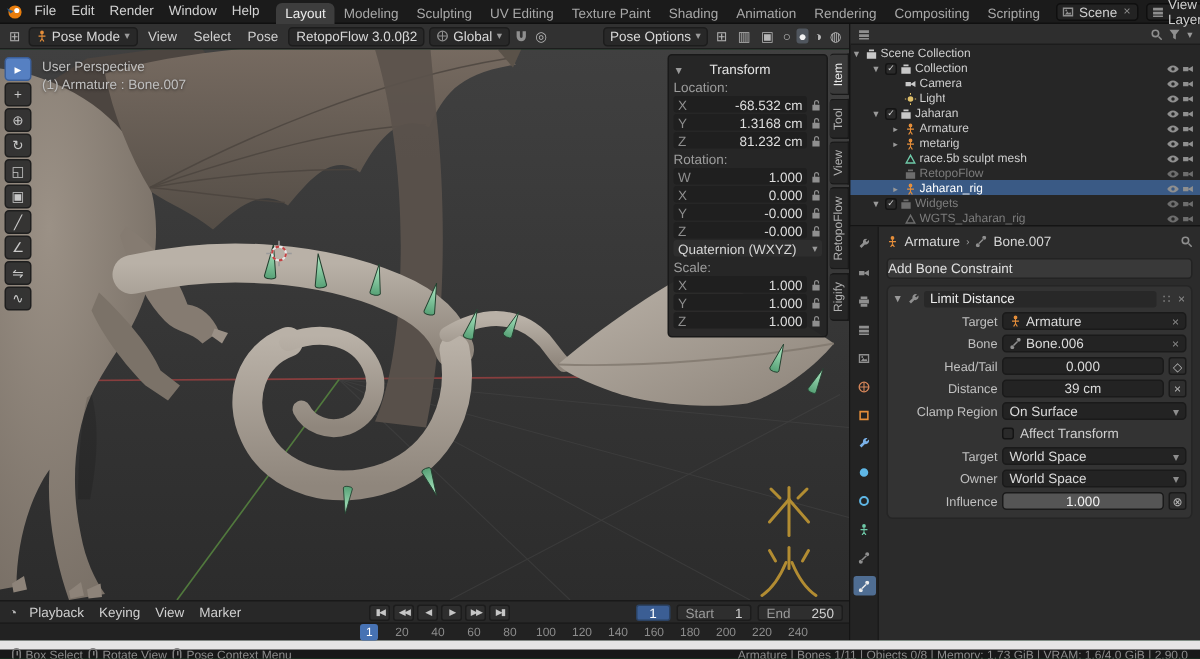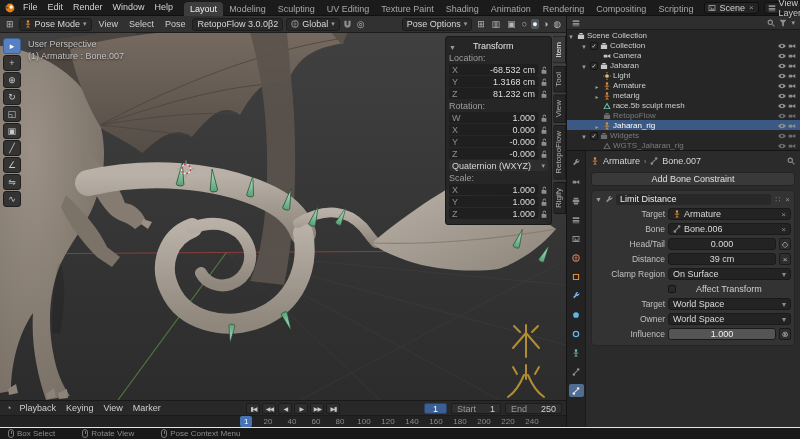--- a/index.html
+++ b/index.html
@@ -93,39 +93,39 @@
 #props{position:absolute;left:566px;top:150px;width:234px;height:277px;background:#2b2b2b;
   border-left:1px solid #141414;border-top:1px solid #141414}
 #ptabs{position:absolute;left:0;top:0;width:19px;height:100%;background:#232323;
   border-right:1px solid #1a1a1a;display:flex;flex-direction:column;align-items:center;
   padding-top:5px;gap:6px}
 .ptab{width:15px;height:13px;display:flex;align-items:center;justify-content:center;border-radius:2px}
 .ptab.active{background:#4f6d92}
 #pmain{position:absolute;left:19px;top:0;right:0;bottom:0;padding:3px 5px}
 .crumb{display:flex;align-items:center;gap:4px;height:14px;color:#d6d6d6}
 .addbtn{height:14px;background:#393939;border:1px solid #232323;border-radius:3px;display:flex;
-  align-items:center;justify-content:center;color:#e0e0e0;margin:4px 0}
+  align-items:center;justify-content:flex-start;color:#e0e0e0;margin:4px 0}
 .con{background:#333;border:1px solid #252525;border-radius:4px;padding:2px 3px 4px}
 .conh{display:flex;align-items:center;gap:3px;height:13px}
 .conname{flex:1;background:#282828;border-radius:2px;height:11px;line-height:11px;
   padding:0 4px;color:#ececec}
 .prow{display:flex;align-items:center;height:14px;gap:3px;margin-top:1px}
 .plab{width:70px;text-align:right;color:#c0c0c0;flex:none;font-size:8.5px}
 .pf{flex:1;display:flex;align-items:center;gap:3px;background:#232323;border:1px solid #1a1a1a;
   border-radius:3px;height:12px;padding:0 4px;color:#dadada;min-width:0}
 .pf.center{justify-content:center}
 .pf .fx{margin-left:auto;color:#8d8d8d;font-size:8px}
 .pslider{flex:1;display:flex;align-items:center;justify-content:center;background:#555;
   border:1px solid #1a1a1a;border-radius:3px;height:12px;color:#f0f0f0}
 .pico{width:12px;height:12px;display:flex;align-items:center;justify-content:center;
   background:#2e2e2e;border:1px solid #1a1a1a;border-radius:2px;color:#b9b9b9;font-size:8px;flex:none}
-.chkrow{flex:1;display:flex;align-items:center;gap:20px;color:#cfcfcf}
+.chkrow{flex:1;display:flex;align-items:center;gap:4px;color:#cfcfcf}
 
 #status{position:absolute;left:0;top:427px;width:800px;height:12px;background:#181818;
-  border-top:1px solid #e5e5e5;display:flex;align-items:center;gap:27px;padding:0 8px;
+  border-top:6px solid #e5e5e5;display:flex;align-items:center;gap:4px;padding:0 8px;
   color:#8d8d8d;font-size:8px}
 .hint{display:flex;align-items:center;gap:3px}
 .mouse{width:6px;height:9px;border:1px solid #7d7d7d;border-radius:3px;position:relative;flex:none}
 .mouse::after{content:"";position:absolute;left:2px;top:1px;width:1px;height:3px;background:#7d7d7d}
 </style>
 </head>
 <body>
 
 <svg width="0" height="0" style="position:absolute" aria-hidden="true">
 <defs>
@@ -647,41 +647,41 @@
         </svg>
       <span class="oll">Camera</span>
       <span class="sp"></span>
       <svg class="ic ic8 icg" viewBox="0 0 9 9">
           <use href="#i-eye"></use>
         </svg>
       <svg class="ic ic8 icg" viewBox="0 0 9 9">
           <use href="#i-cam"></use>
         </svg>
     </div>
+    <div class="olr d2">
+      <span class="tri"></span>
+      <svg class="ic ic8 ic-y" viewBox="0 0 9 9">
+          <use href="#i-light"></use>
+        </svg>
+      <span class="oll">Light</span>
+      <span class="sp"></span>
+      <svg class="ic ic8 icg" viewBox="0 0 9 9">
+          <use href="#i-eye"></use>
+        </svg>
+      <svg class="ic ic8 icg" viewBox="0 0 9 9">
+          <use href="#i-cam"></use>
+        </svg>
+    </div>
     <div class="olr d1">
       <span class="tri">▼</span>
       <span class="cb checked"></span>
       <svg class="ic ic8 ic-c" viewBox="0 0 9 9">
           <use href="#i-coll"></use>
         </svg>
       <span class="oll">Jaharan</span>
-      <span class="sp"></span>
-      <svg class="ic ic8 icg" viewBox="0 0 9 9">
-          <use href="#i-eye"></use>
-        </svg>
-      <svg class="ic ic8 icg" viewBox="0 0 9 9">
-          <use href="#i-cam"></use>
-        </svg>
-    </div>
-    <div class="olr d2">
-      <span class="tri"></span>
-      <svg class="ic ic8 ic-y" viewBox="0 0 9 9">
-          <use href="#i-light"></use>
-        </svg>
-      <span class="oll">Light</span>
       <span class="sp"></span>
       <svg class="ic ic8 icg" viewBox="0 0 9 9">
           <use href="#i-eye"></use>
         </svg>
       <svg class="ic ic8 icg" viewBox="0 0 9 9">
           <use href="#i-cam"></use>
         </svg>
     </div>
     <div class="olr d2">
       <span class="tri">▸</span>
@@ -961,15 +961,16 @@
     </span>
     <span class="hint">
       <span class="mouse"></span>
       <span>Rotate View</span>
     </span>
     <span class="hint">
       <span class="mouse"></span>
       <span>Pose Context Menu</span>
     </span>
     <span class="sp"></span>
+    <span>Armature | Bones 1/11 | Objects 0/8 | Memory: 1.73 GiB | VRAM: 1.6/4.0 GiB | 2.90.0</span>
   </div>
 
 </div>
 
 </body></html>

